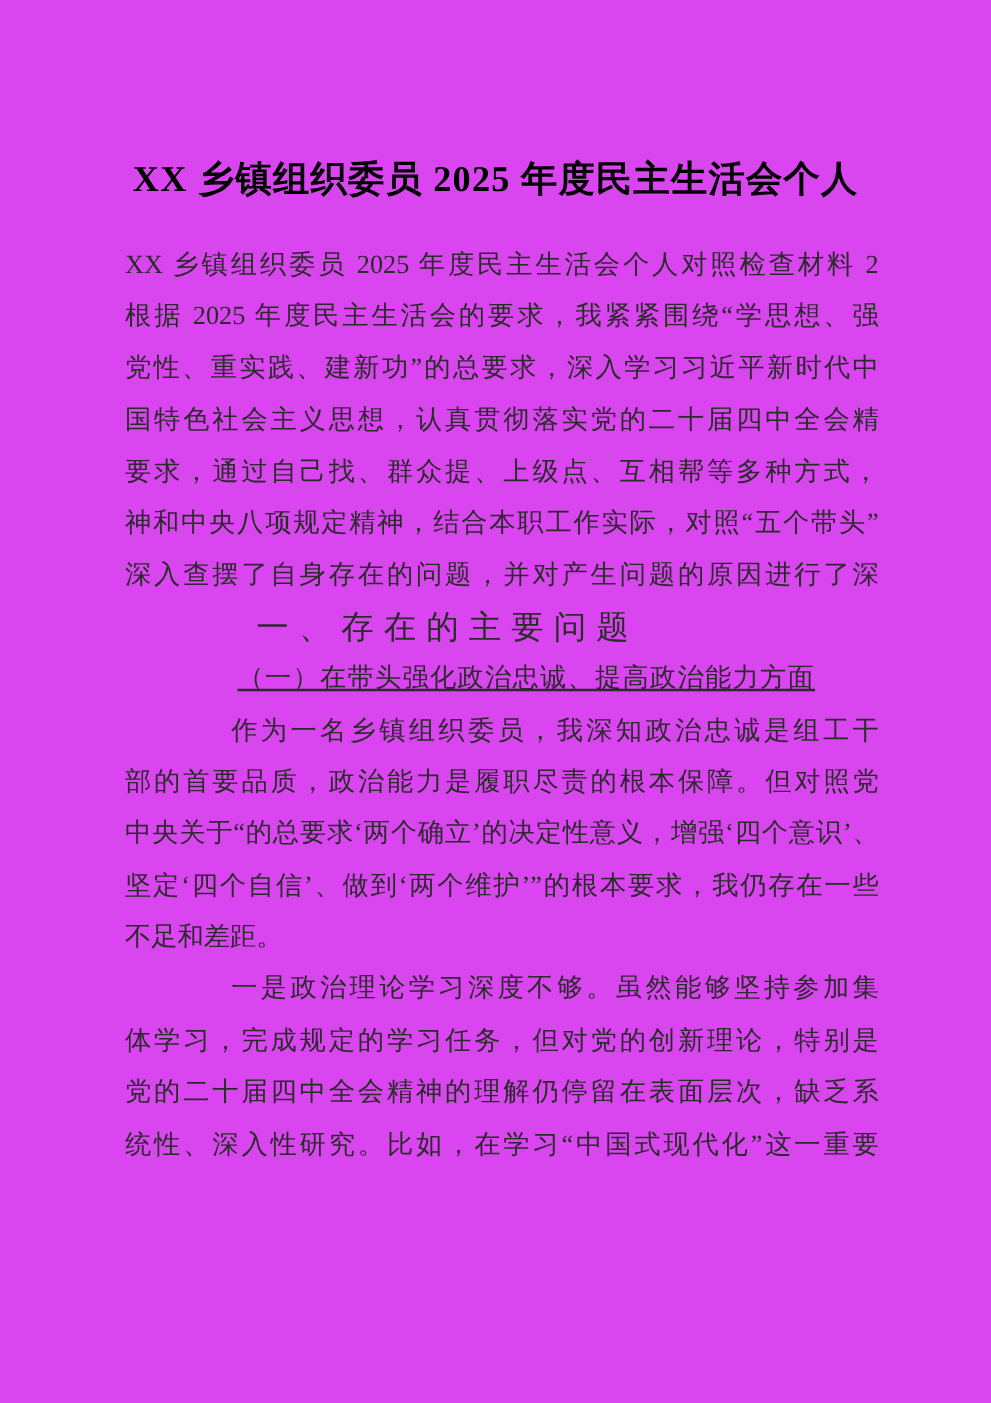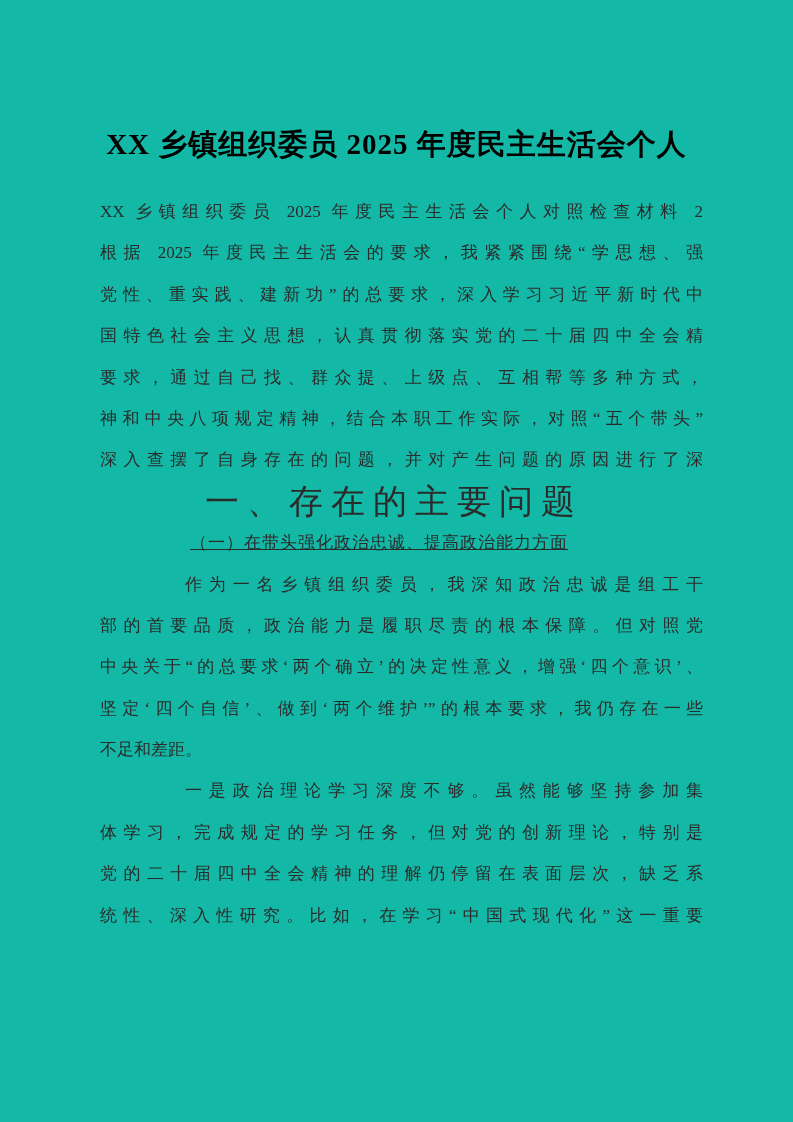--- a/index.html
+++ b/index.html
@@ -4,21 +4,21 @@
 <style>
   html, body {
     margin: 0;
     padding: 0;
     background: #ffffff;
   }
   .page {
     position: relative;
     width: 793px;
     height: 1122px;
-    background: #14b8a6;
+    background: #d946ef;
     overflow: hidden;
     font-family: "Liberation Serif", "DejaVu Serif", serif;
     color: #2b2b2b;
   }
   .doc-title {
     margin: 0;
     padding-top: 119px;
     text-align: center;
     font-weight: bold;
     color: #000000;
@@ -30,34 +30,34 @@
     height: 50px;
   }
   .doc-body {
     margin-top: 22px;
     margin-left: 100px;
     margin-right: 90px;
   }
   .ln {
     height: 41.4px;
     line-height: 41.4px;
-    font-size: 17px;
+    font-size: 21px;
     overflow: hidden;
     text-align: justify;
     text-align-last: justify;
     white-space: normal;
   }
   .ln.left {
     text-align: center;
     text-align-last: left;
   }
   .ln.h1 {
     text-align: center;
     text-align-last: left;
-    font-size: 34px;
+    font-size: 26px;
     letter-spacing: 8px;
     padding-left: 105px;
   }
   .ln.h2 {
     text-align: right;
     text-align-last: left;
     letter-spacing: 1px;
     padding-left: 90px;
     text-decoration: underline;
   }

